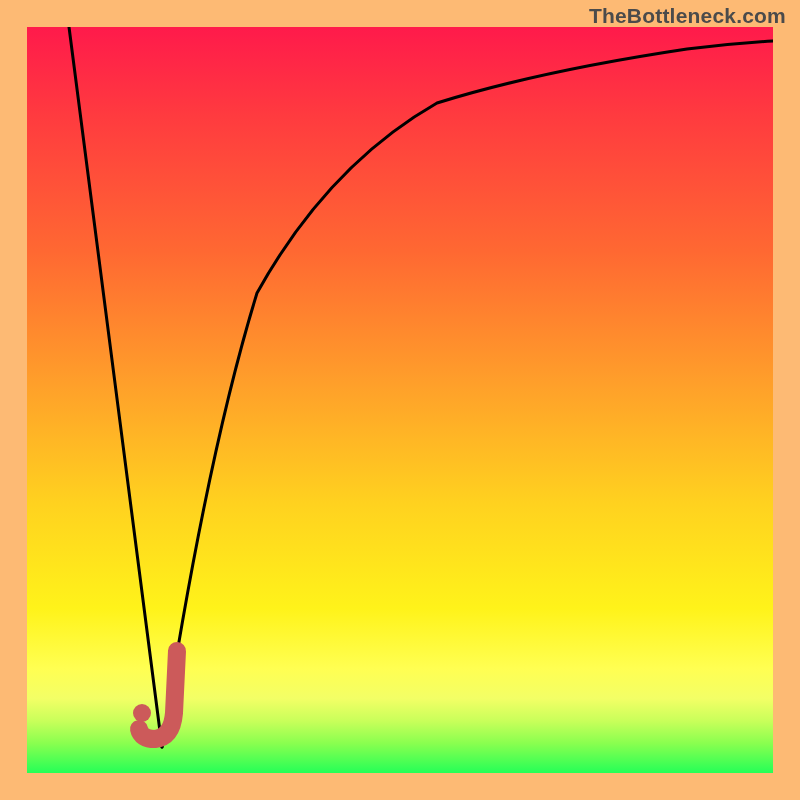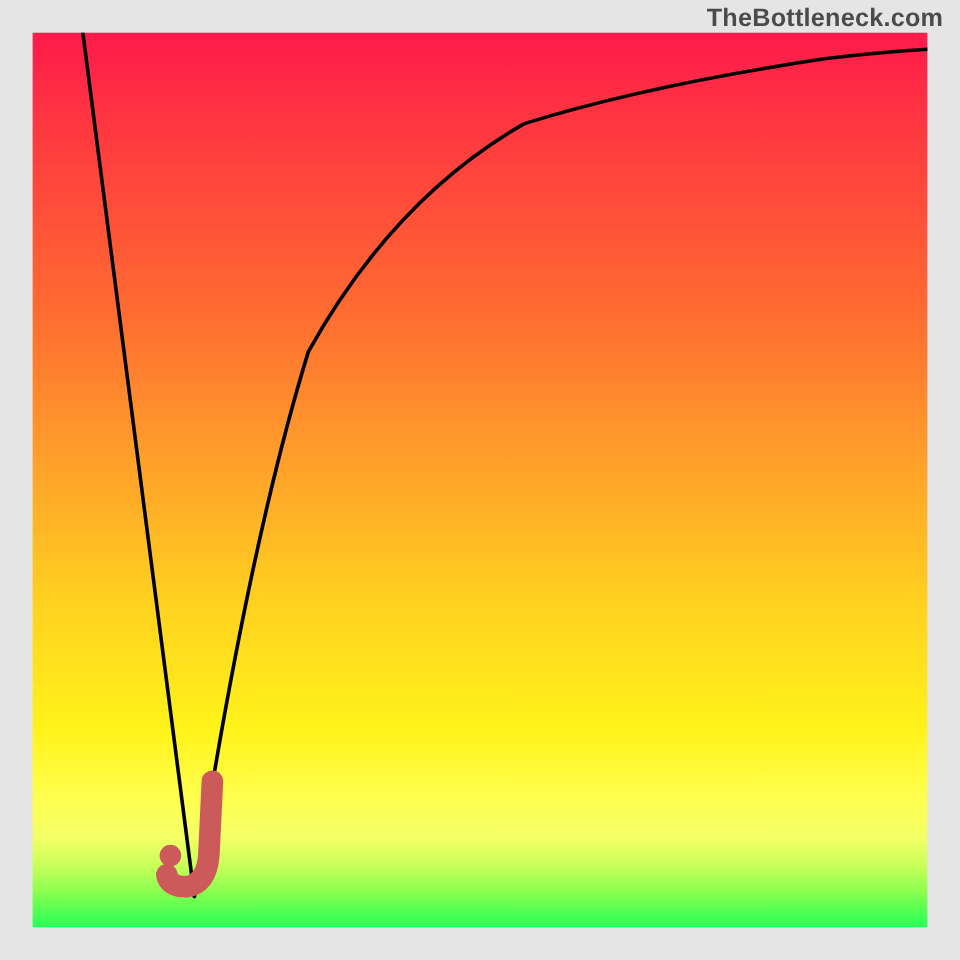--- a/index.html
+++ b/index.html
@@ -7,21 +7,21 @@
     padding: 0;
     width: 800px;
     height: 800px;
     background: #000;
     overflow: hidden;
     font-family: Arial, Helvetica, sans-serif;
   }
   .frame {
     position: absolute;
     inset: 0;
-    background: #e5e5e5;
+    background: #fdba74;
   }
   .plot-area {
     position: absolute;
     left: 27px;
     top: 27px;
     width: 746px;
     height: 746px;
     overflow: hidden;
   }
   .gradient {

